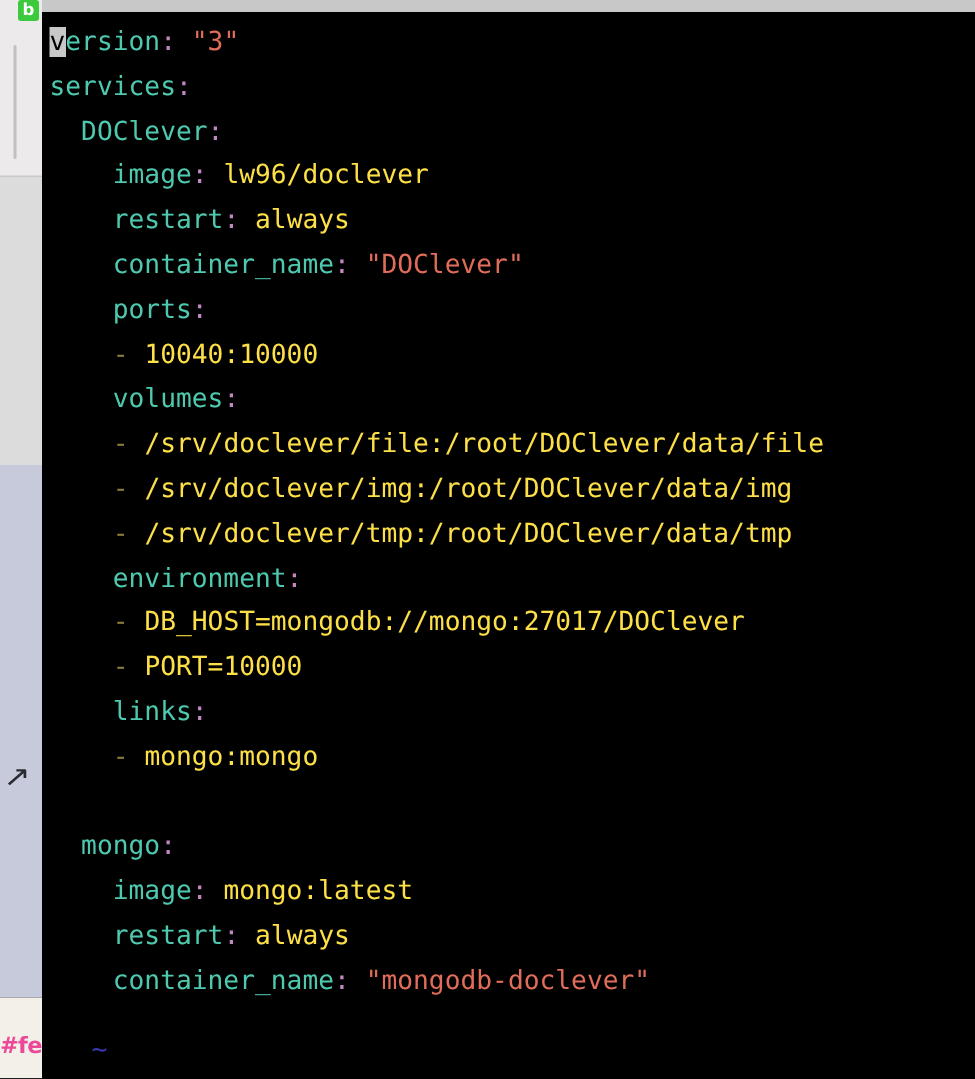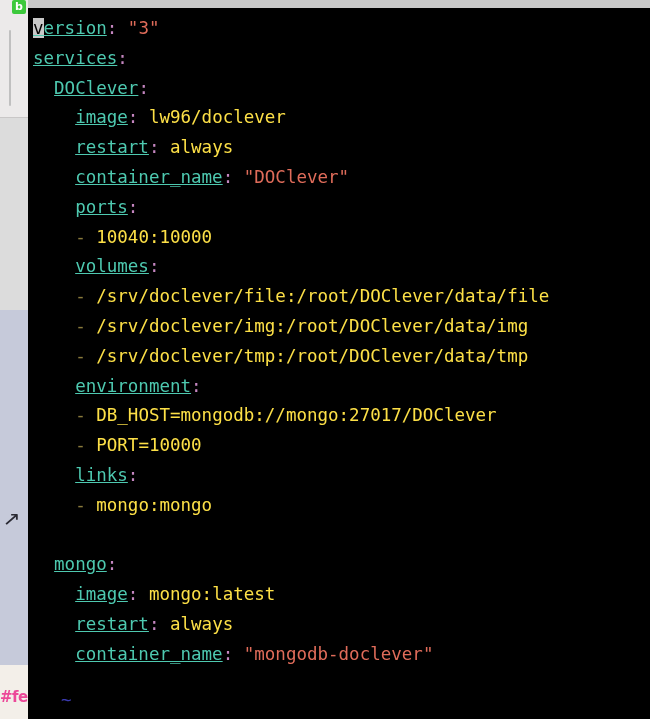--- a/index.html
+++ b/index.html
@@ -146,21 +146,21 @@
     color: #d8d8d8;
     letter-spacing: 0px;
   }
   .ln {
     height: 29.8px;
     padding-left: 5px;
     white-space: pre;
   }
 
   
-  .key    { color: #4ec9b0; text-decoration: underline; }
+  .key    { color: #4ec9b0; }
   .colon  { color: #c586c0; }
   .str    { color: #e06c5a; }
   .plain  { color: #fde047; }
   .dash   { color: #8a7a3c; }
   .cursor {
     background: #c8c8c8;
     color: #000000;
   }
 
   

